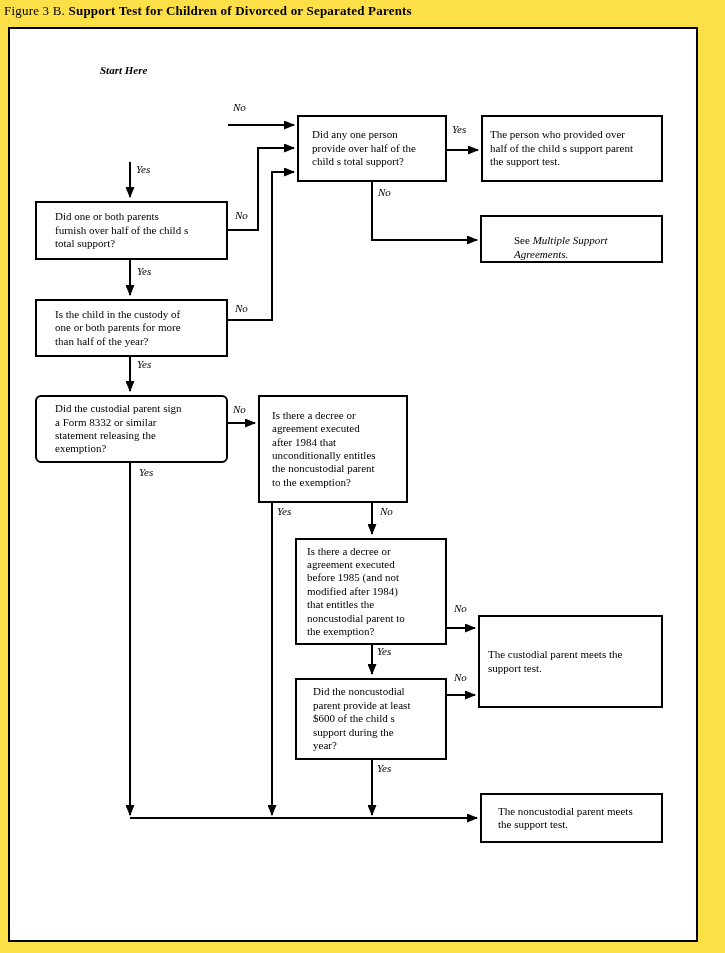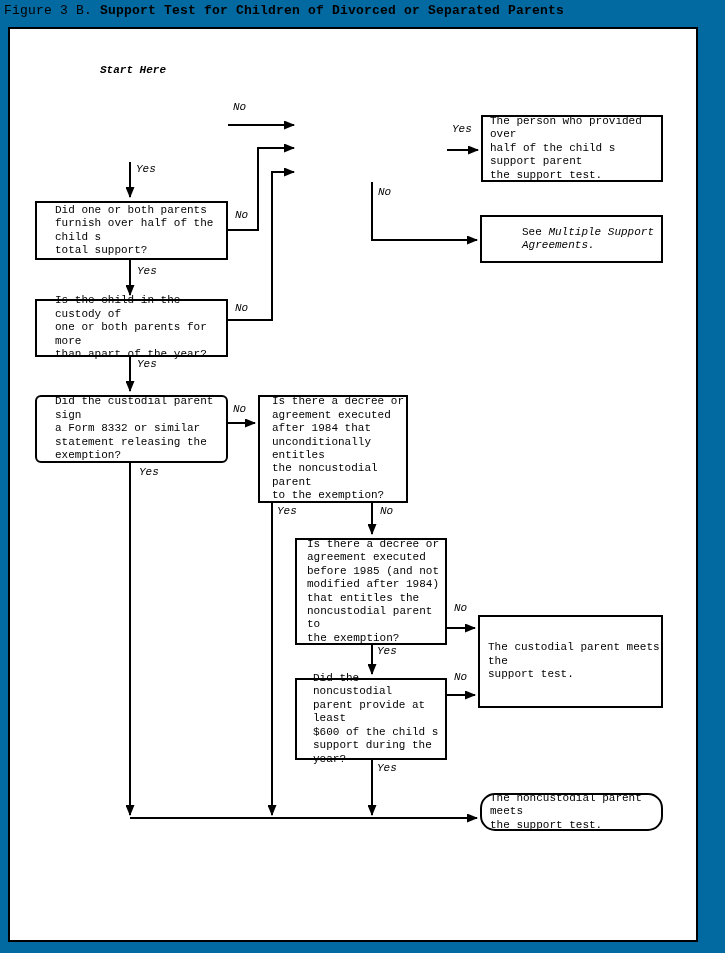--- a/index.html
+++ b/index.html
@@ -4,22 +4,22 @@
 <style>
   html, body {
     margin: 0;
     padding: 0;
     background: #ffffff;
   }
   .canvas {
     position: relative;
     width: 725px;
     height: 953px;
-    background: #0369a1;
-    font-family: Liberation Mono, monospace;
+    background: #fde047;
+    font-family: Liberation Serif, serif;
     color: #000000;
     overflow: hidden;
   }
   .fig-title {
     position: absolute;
     left: 4px;
     top: 3px;
     font-size: 13px;
     letter-spacing: 0.2px;
     white-space: nowrap;
@@ -70,26 +70,26 @@
     font-weight: bold;
     white-space: nowrap;
   }
   
   #bx-q1        { left: 35px;  top: 88px;  width: 193px; height: 74px;  padding-left: 18px; }
   #bx-q2        { left: 35px;  top: 201px; width: 193px; height: 59px;  padding-left: 18px; }
   #bx-q3        { left: 35px;  top: 299px; width: 193px; height: 58px;  padding-left: 18px; }
   #bx-q4        { left: 35px;  top: 395px; width: 193px; height: 68px;  padding-left: 18px; border-radius: 6px; }
   #bx-mid       { left: 297px; top: 115px; width: 150px; height: 67px;  padding-left: 13px; }
   #bx-person    { left: 481px; top: 115px; width: 182px; height: 67px;  padding-left: 7px;  }
-  #bx-multiple  { left: 480px; top: 215px; width: 183px; height: 48px;  padding-left: 40px; }
+  #bx-multiple  { left: 480px; top: 215px; width: 183px; height: 48px;  padding-left: 32px; align-items: flex-end; }
   #bx-q5        { left: 258px; top: 395px; width: 150px; height: 108px; padding-left: 12px; }
   #bx-q6        { left: 295px; top: 538px; width: 152px; height: 107px; padding-left: 10px; }
   #bx-q7        { left: 295px; top: 678px; width: 152px; height: 82px;  padding-left: 16px; }
   #bx-custodial    { left: 478px; top: 615px; width: 185px; height: 93px; padding-left: 8px; }
-  #bx-noncustodial { left: 480px; top: 793px; width: 183px; height: 38px; padding-left: 8px; border-radius: 15px;  }
+  #bx-noncustodial { left: 480px; top: 793px; width: 183px; height: 50px; padding-left: 16px;  }
   
   #lb-q1-no   { left: 233px; top: 101px; }
   #lb-q1-yes  { left: 136px; top: 163px; }
   #lb-q2-no   { left: 235px; top: 209px; }
   #lb-q2-yes  { left: 137px; top: 265px; }
   #lb-q3-no   { left: 235px; top: 302px; }
   #lb-q3-yes  { left: 137px; top: 358px; }
   #lb-q4-no   { left: 233px; top: 403px; }
   #lb-q4-yes  { left: 139px; top: 466px; }
   #lb-mid-yes { left: 452px; top: 123px; }
@@ -135,38 +135,43 @@
       <path d="M447 628 H475" marker-end="url(#ah)"></path>
       <path d="M372 645 V674" marker-end="url(#ah)"></path>
       <path d="M447 695 H475" marker-end="url(#ah)"></path>
       <path d="M372 760 V815" marker-end="url(#ah)"></path>
       <path d="M130 818 H477" marker-end="url(#ah)"></path>
     </g>
   </svg>
 
   <div class="start-lbl">Start Here</div>
 
+  <div class="box" id="bx-mid">
+    <span>Did any one person
+provide over half of the
+child s total support?</span>
+  </div>
   <div class="box" id="bx-person">
     <span>The person who provided over
 half of the child s support parent
 the support test.</span>
   </div>
   <div class="box" id="bx-multiple">
     <span><span>See </span><i>Multiple Support
 Agreements.</i></span>
   </div>
   <div class="box" id="bx-q2">
     <span>Did one or both parents
 furnish over half of the child s
 total support?</span>
   </div>
   <div class="box" id="bx-q3">
     <span>Is the child in the custody of
 one or both parents for more
-than apart of the year?</span>
+than half of the year?</span>
   </div>
   <div class="box" id="bx-q4">
     <span>Did the custodial parent sign
 a Form 8332 or similar
 statement releasing the
 exemption?</span>
   </div>
   <div class="box" id="bx-q5">
     <span>Is there a decree or
 agreement executed

